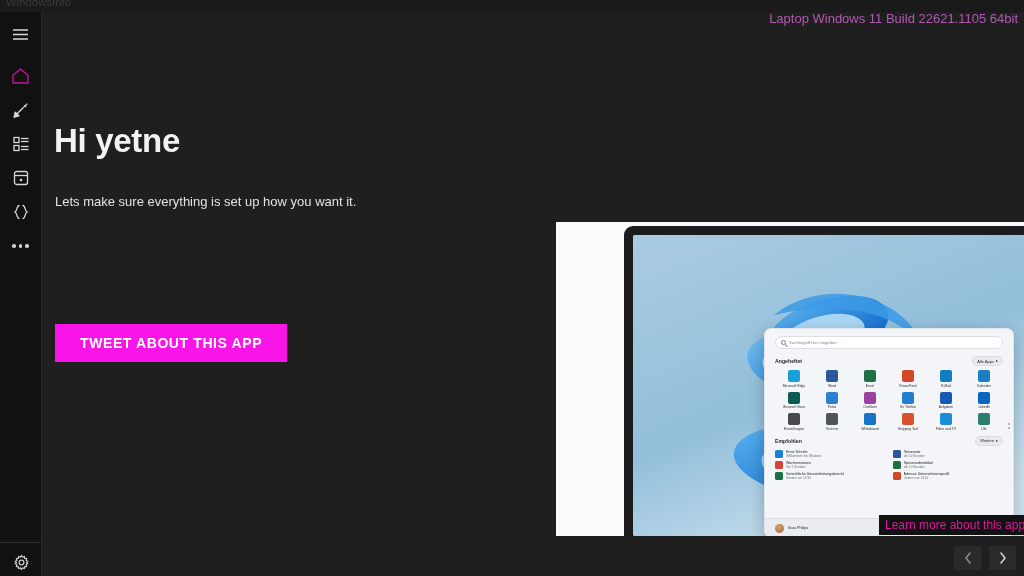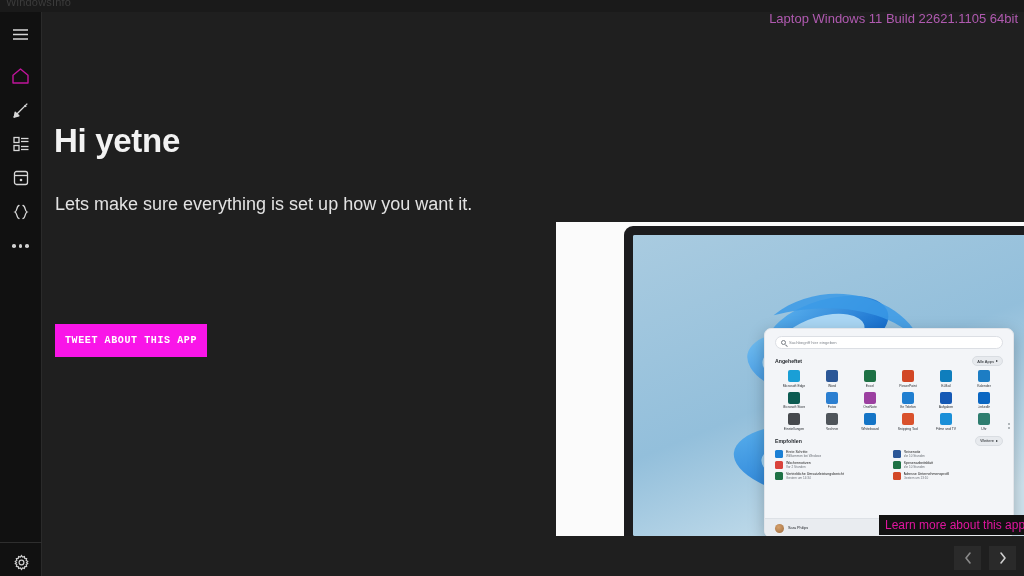--- a/index.html
+++ b/index.html
@@ -49,30 +49,30 @@
   .sidebar-bottom .nav-item { color:#cfcfcf; }
   .dots { display:flex; gap:3px; }
   .dots i { width:3.5px; height:3.5px; border-radius:50%; background:#d0d0d0; display:block; }
 
   
   .content { position:absolute; left:54px; top:0; width:500px; height:576px; }
   .greeting {
     position:absolute; left:0; top:122px;
     font-size:33px; font-weight:600; color:#f2f2f2; letter-spacing:-.3px;
   }
-  .line { position:absolute; left:1px; font-size:18px; color:#e2e2e2; white-space:nowrap; }
+  .line { position:absolute; left:1px; font-size:13px; color:#e2e2e2; white-space:nowrap; }
   .line.l1 { top:194px; }
   .line.l2 { top:236px; }
   .line.l3 { top:277px; }
   .tweet-btn {
     position:absolute; left:1px; top:324px;
     background:#f915e8; border:none; color:#ffffff;
-    font-size:10px; font-weight:700; letter-spacing:.6px;
-    padding:11px 10px; cursor:pointer;
-    font-family:Liberation Mono, monospace;
+    font-size:14px; font-weight:700; letter-spacing:.6px;
+    padding:11px 25px; cursor:pointer;
+    font-family:Liberation Sans, sans-serif;
   }
 
   
   .promo {
     position:absolute; left:556px; top:222px;
     width:468px; height:314px;
     background:#fbfbfb; overflow:hidden;
   }
   .laptop {
     position:absolute; left:68px; top:4px;

